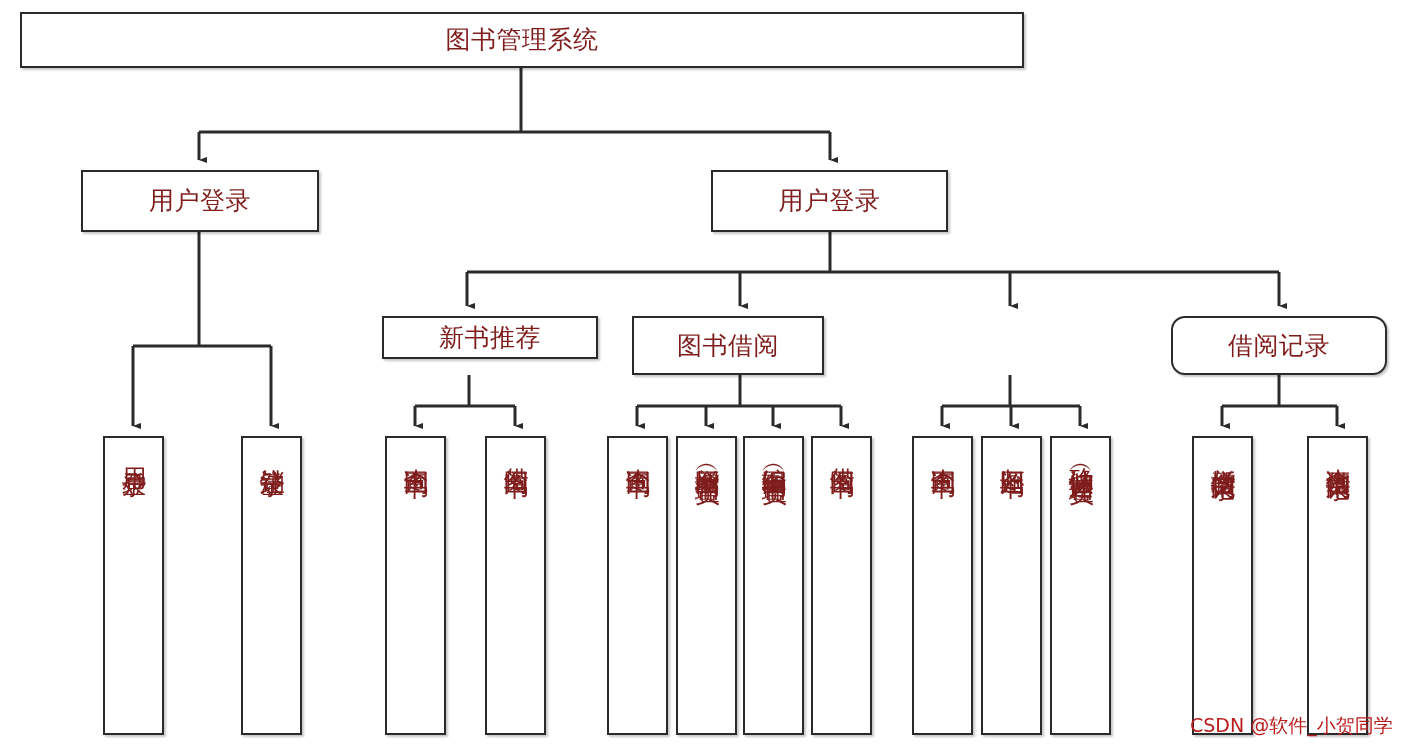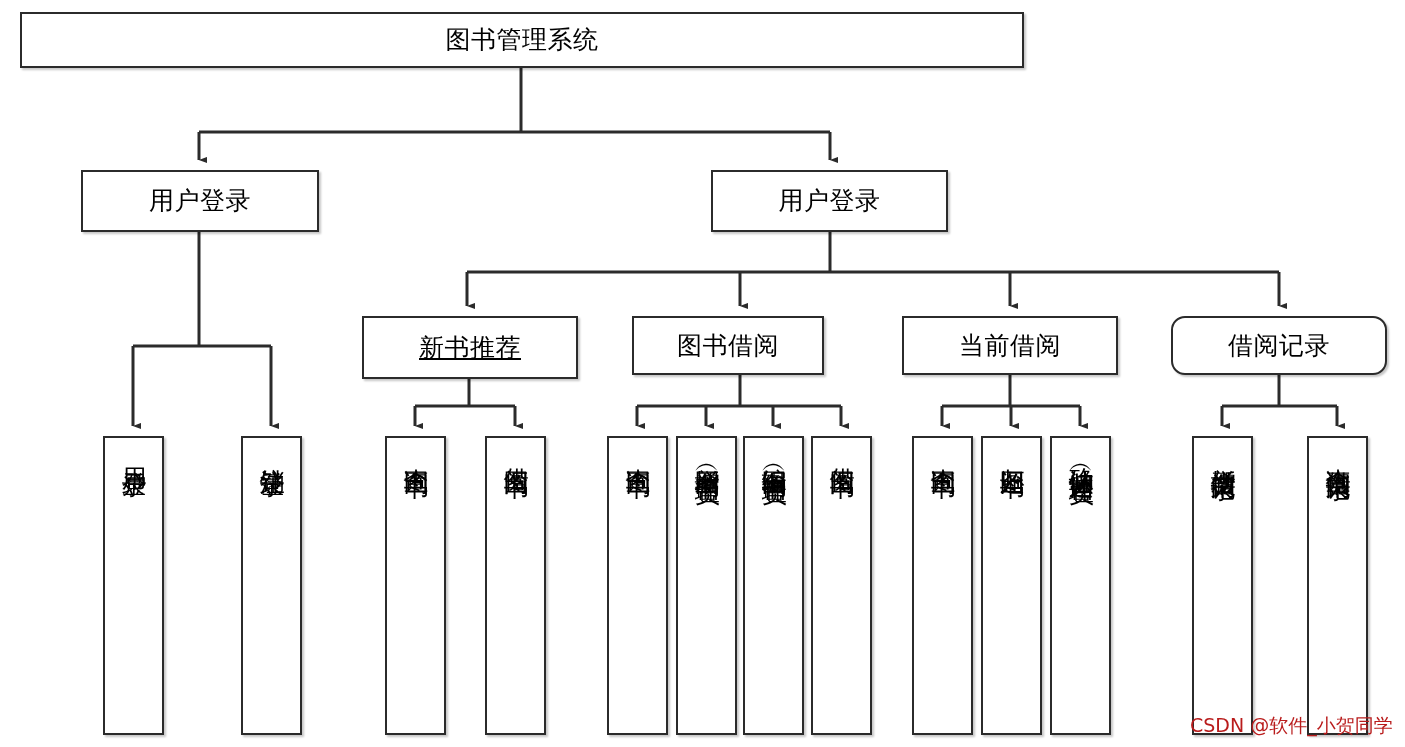--- a/index.html
+++ b/index.html
@@ -30,21 +30,21 @@
     position: absolute;
     box-sizing: border-box;
     border: 2.5px solid #2b2b2b;
     background: #ffffff;
     display: flex;
     align-items: center;
     justify-content: center;
     box-shadow: 2px 2px 2px rgba(0,0,0,0.22);
   }
   .node-label {
-    color: #000000;
+    color: #7f1d1d;
     text-align: left;
     line-height: 1.18;
     white-space: nowrap;
   }
   
   .node.horizontal .node-label {
     font-size: 25px;
     letter-spacing: 0.5px;
   }
   .node.root .node-label {
@@ -129,28 +129,25 @@
     <span class="node-label">图书管理系统</span>
   </div>
 
   <div class="node horizontal" style="left:81px; top:170px; width:238px; height:62px;">
     <span class="node-label">用户登录</span>
   </div>
   <div class="node horizontal" style="left:711px; top:170px; width:237px; height:62px;">
     <span class="node-label">用户登录</span>
   </div>
 
-  <div class="node horizontal" style="left:362px; top:316px; width:216px; height:63px;text-decoration:underline;">
+  <div class="node horizontal" style="left:382px; top:316px; width:216px; height:43px;">
     <span class="node-label">新书推荐</span>
   </div>
   <div class="node horizontal" style="left:632px; top:316px; width:192px; height:59px;">
     <span class="node-label">图书借阅</span>
-  </div>
-  <div class="node horizontal" style="left:902px; top:316px; width:216px; height:59px;">
-    <span class="node-label">当前借阅</span>
   </div>
   <div class="node horizontal" style="left:1171px; top:316px; width:216px; height:59px;border-radius:14px;">
     <span class="node-label">借阅记录</span>
   </div>
 
   <div class="node vertical" style="left:103px; top:436px; width:61px; height:299px;">
     <span class="node-label">用户登录</span>
   </div>
   <div class="node vertical" style="left:241px; top:436px; width:61px; height:299px;">
     <span class="node-label">注销登录</span>

